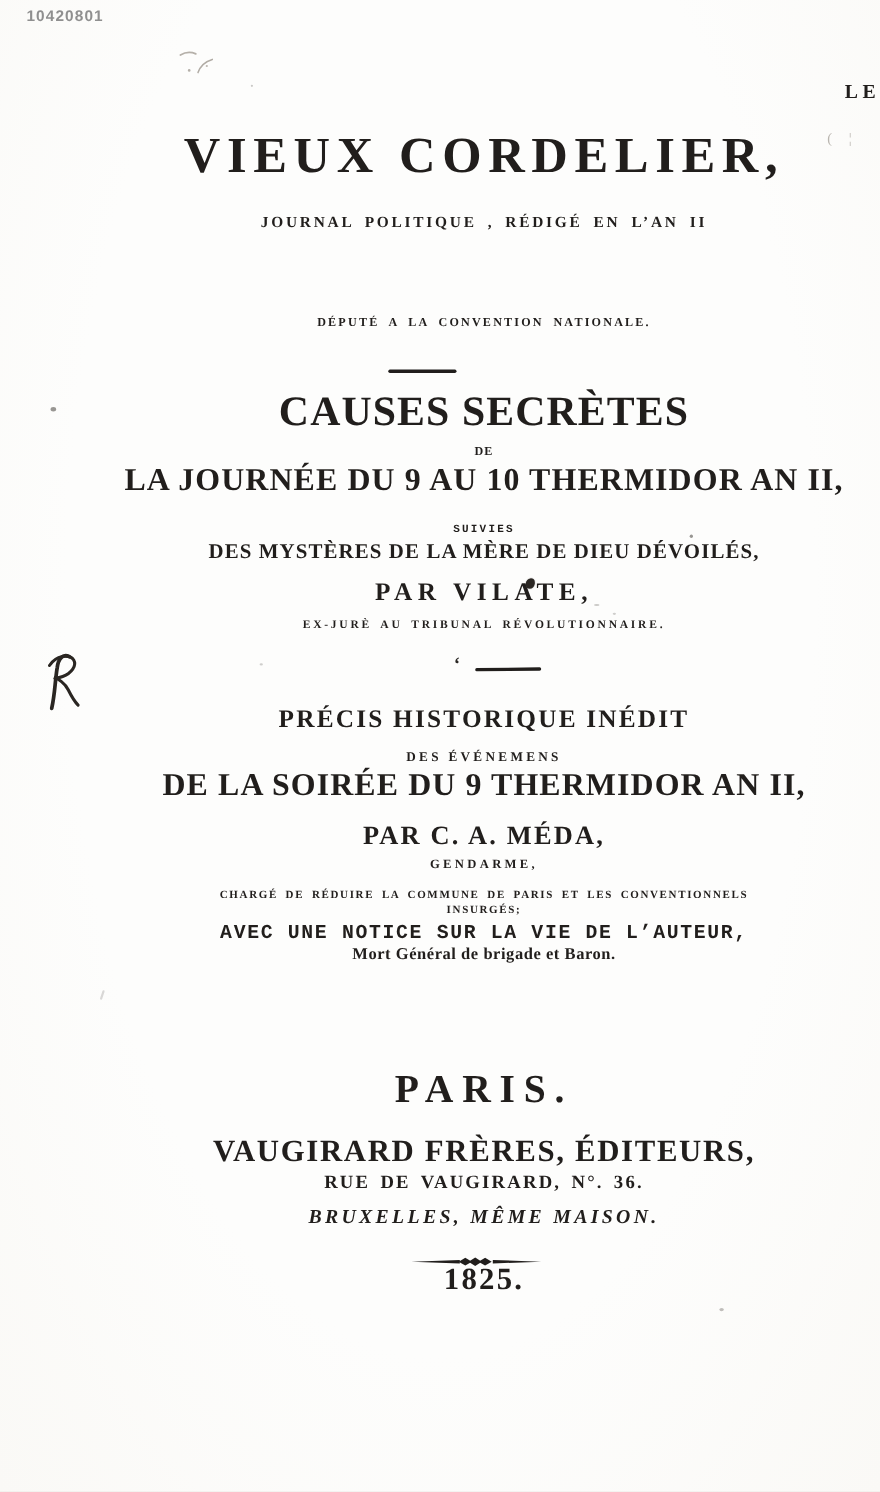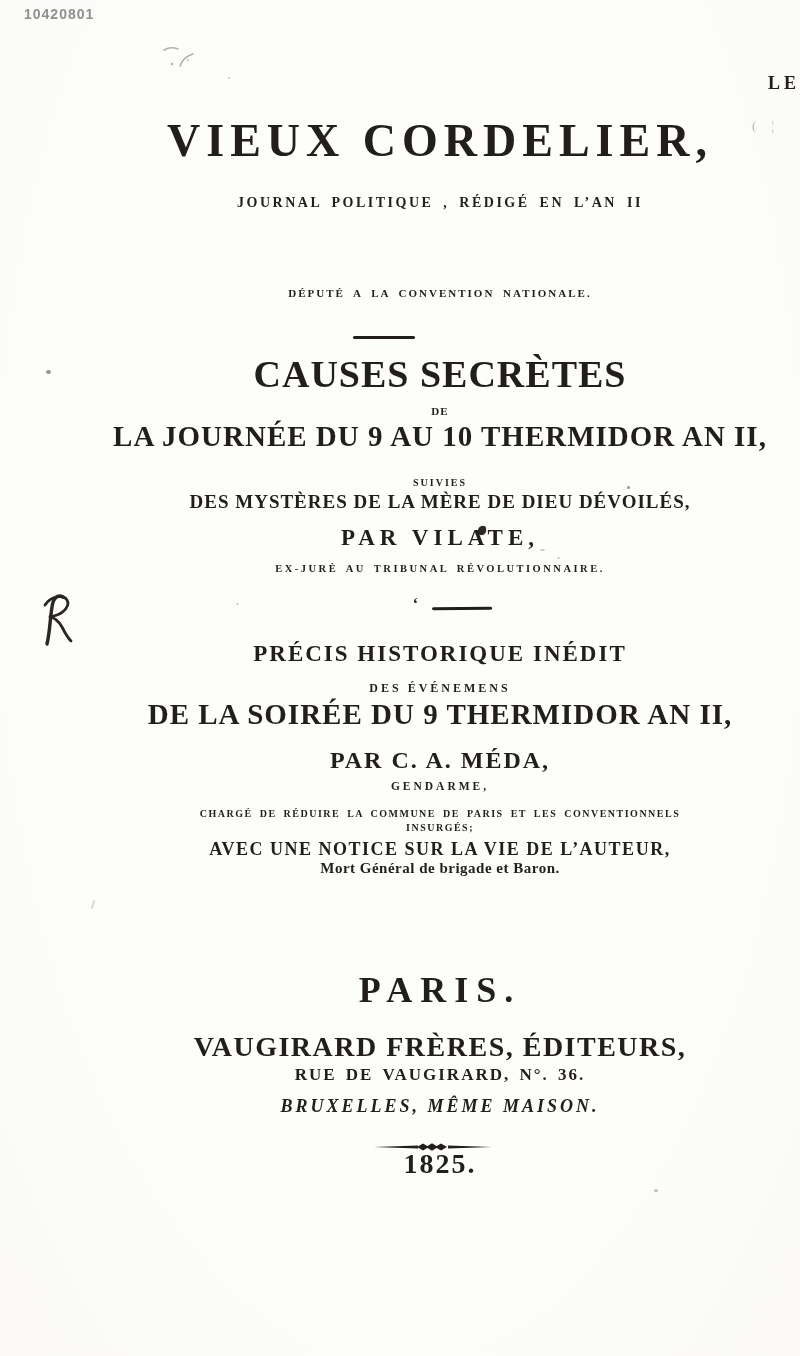--- a/index.html
+++ b/index.html
@@ -20,36 +20,36 @@
   .t-main     { top:118px; font-size:46px; letter-spacing:6px; }
   .t-subtitle { top:196px; font-size:14px; letter-spacing:2.5px; word-spacing:4px; }
   .t-byline   { top:237px; font-size:28px; letter-spacing:3px; }
   .t-role     { top:288px; font-size:11px; letter-spacing:2px; word-spacing:4px; }
 
   .rule-1 { position:absolute; left:353px; top:336px; width:62px; height:3px; background:#211e1c; border-radius:2px; }
 
   .c-title    { top:355px; font-size:38px; letter-spacing:1px; }
   .c-de       { top:406px; font-size:11px; letter-spacing:1px; }
   .c-subject  { top:422px; font-size:29px; letter-spacing:1px; }
-  .c-suivies  { top:478px; font-size:10px; letter-spacing:2px; }
+  .c-suivies  { top:478px; font-size:10px; letter-spacing:2px;font-family:Liberation Mono, monospace; }
   .c-subject2 { top:492px; font-size:19px; letter-spacing:1px; }
   .c-byline   { top:526px; font-size:23px; letter-spacing:5px; }
   .c-role     { top:564px; font-size:10.5px; letter-spacing:2.5px; word-spacing:3px; }
 
   .quote-mark { position:absolute; left:412px; top:594px; font-size:17px; font-style:italic; color:#2a2724; font-weight:bold; }
   .rule-2 { position:absolute; left:432px; top:607px; width:60px; height:2.5px; background:#211e1c; border-radius:2px; transform:rotate(-0.6deg); }
 
   .p-title    { top:642px; font-size:23px; letter-spacing:2px; }
   .p-conn     { top:682px; font-size:12px; letter-spacing:3px; }
   .p-subject  { top:700px; font-size:29px; letter-spacing:1px; }
   .p-byline   { top:748px; font-size:24px; letter-spacing:2px; }
   .p-role     { top:781px; font-size:11.5px; letter-spacing:3px; }
   .p-det1     { top:809px; font-size:10px; letter-spacing:1.5px; word-spacing:3px; }
   .p-det2     { top:823px; font-size:10px; letter-spacing:1.5px; }
-  .p-notice   { top:840px; font-size:18px; letter-spacing:1.5px; }
+  .p-notice   { top:840px; font-size:18px; letter-spacing:1.5px;font-family:Liberation Mono, monospace; }
   .p-mort     { top:861px; font-size:15px; letter-spacing:0.5px; }
 
   .i-city     { top:972px;  font-size:36px; letter-spacing:8px; }
   .i-pub      { top:1033px; font-size:28px; letter-spacing:1.5px; }
   .i-addr     { top:1066px; font-size:17px; letter-spacing:2px; word-spacing:3px; }
   .i-branch   { top:1097px; font-size:18px; letter-spacing:3px; font-style:italic; }
   .i-year     { top:1150px; font-size:28px; letter-spacing:2px; }
 
   .ornament { position:absolute; left:374px; top:1141px; }
   .hand-r   { position:absolute; left:40px; top:592px; }

